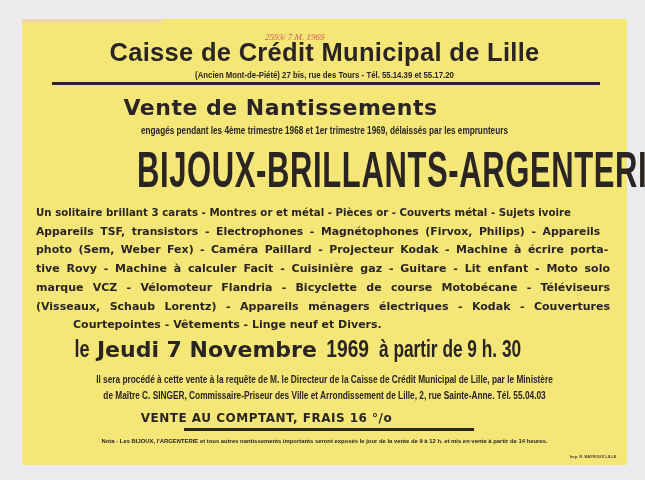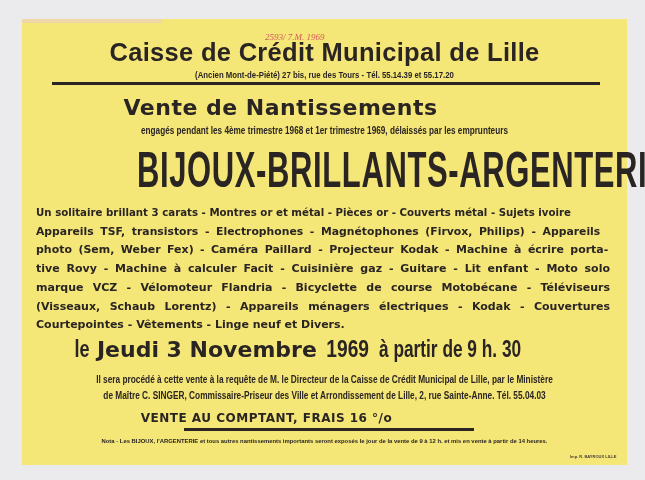--- a/index.html
+++ b/index.html
@@ -44,26 +44,26 @@
   <div class="abs sub">engagés pendant les 4ème trimestre 1968 et 1er trimestre 1969, délaissés par les emprunteurs</div>
   <div class="abs big">BIJOUX-BRILLANTS-ARGENTERIE</div>
 
   <div class="items">
     <span class="line" style="transform: scaleX(0.929);">Un solitaire brillant 3 carats - Montres or et métal - Pièces or - Couverts métal - Sujets ivoire</span>
     <span class="line" style="transform: scaleX(0.983);">Appareils TSF, transistors - Electrophones - Magnétophones (Firvox, Philips) - Appareils</span>
     <span class="line" style="transform: scaleX(0.997);">photo (Sem, Weber Fex) - Caméra Paillard - Projecteur Kodak - Machine à écrire porta-</span>
     <span class="line">tive Rovy - Machine à calculer Facit - Cuisinière gaz - Guitare - Lit enfant - Moto solo</span>
     <span class="line">marque VCZ - Vélomoteur Flandria - Bicyclette de course Motobécane - Téléviseurs</span>
     <span class="line">(Visseaux, Schaub Lorentz) - Appareils ménagers électriques - Kodak - Couvertures</span>
-    <span class="line" style="text-align-last:left;">Courtepointes - Vêtements - Linge neuf et Divers.</span>
+    <span class="line" style="text-align-last:left;margin-left:37px;">Courtepointes - Vêtements - Linge neuf et Divers.</span>
   </div>
 
   <div class="date">
     <span class="le">le</span>
-    <span class="jour">Jeudi 3 Novembre</span>
+    <span class="jour">Jeudi 7 Novembre</span>
     <span class="yr">1969</span>
     <span class="time">à partir de 9 h. 30</span>
   </div>
 
   <div class="abs proc proc1">Il sera procédé à cette vente à la requête de M. le Directeur de la Caisse de Crédit Municipal de Lille, par le Ministère</div>
   <div class="abs proc proc2">de Maître C. SINGER, Commissaire-Priseur des Ville et Arrondissement de Lille, 2, rue Sainte-Anne. Tél. 55.04.03</div>
 
   <div class="abs cash">VENTE AU COMPTANT, FRAIS 16 °/o</div>
   <div class="rule2"></div>
 

